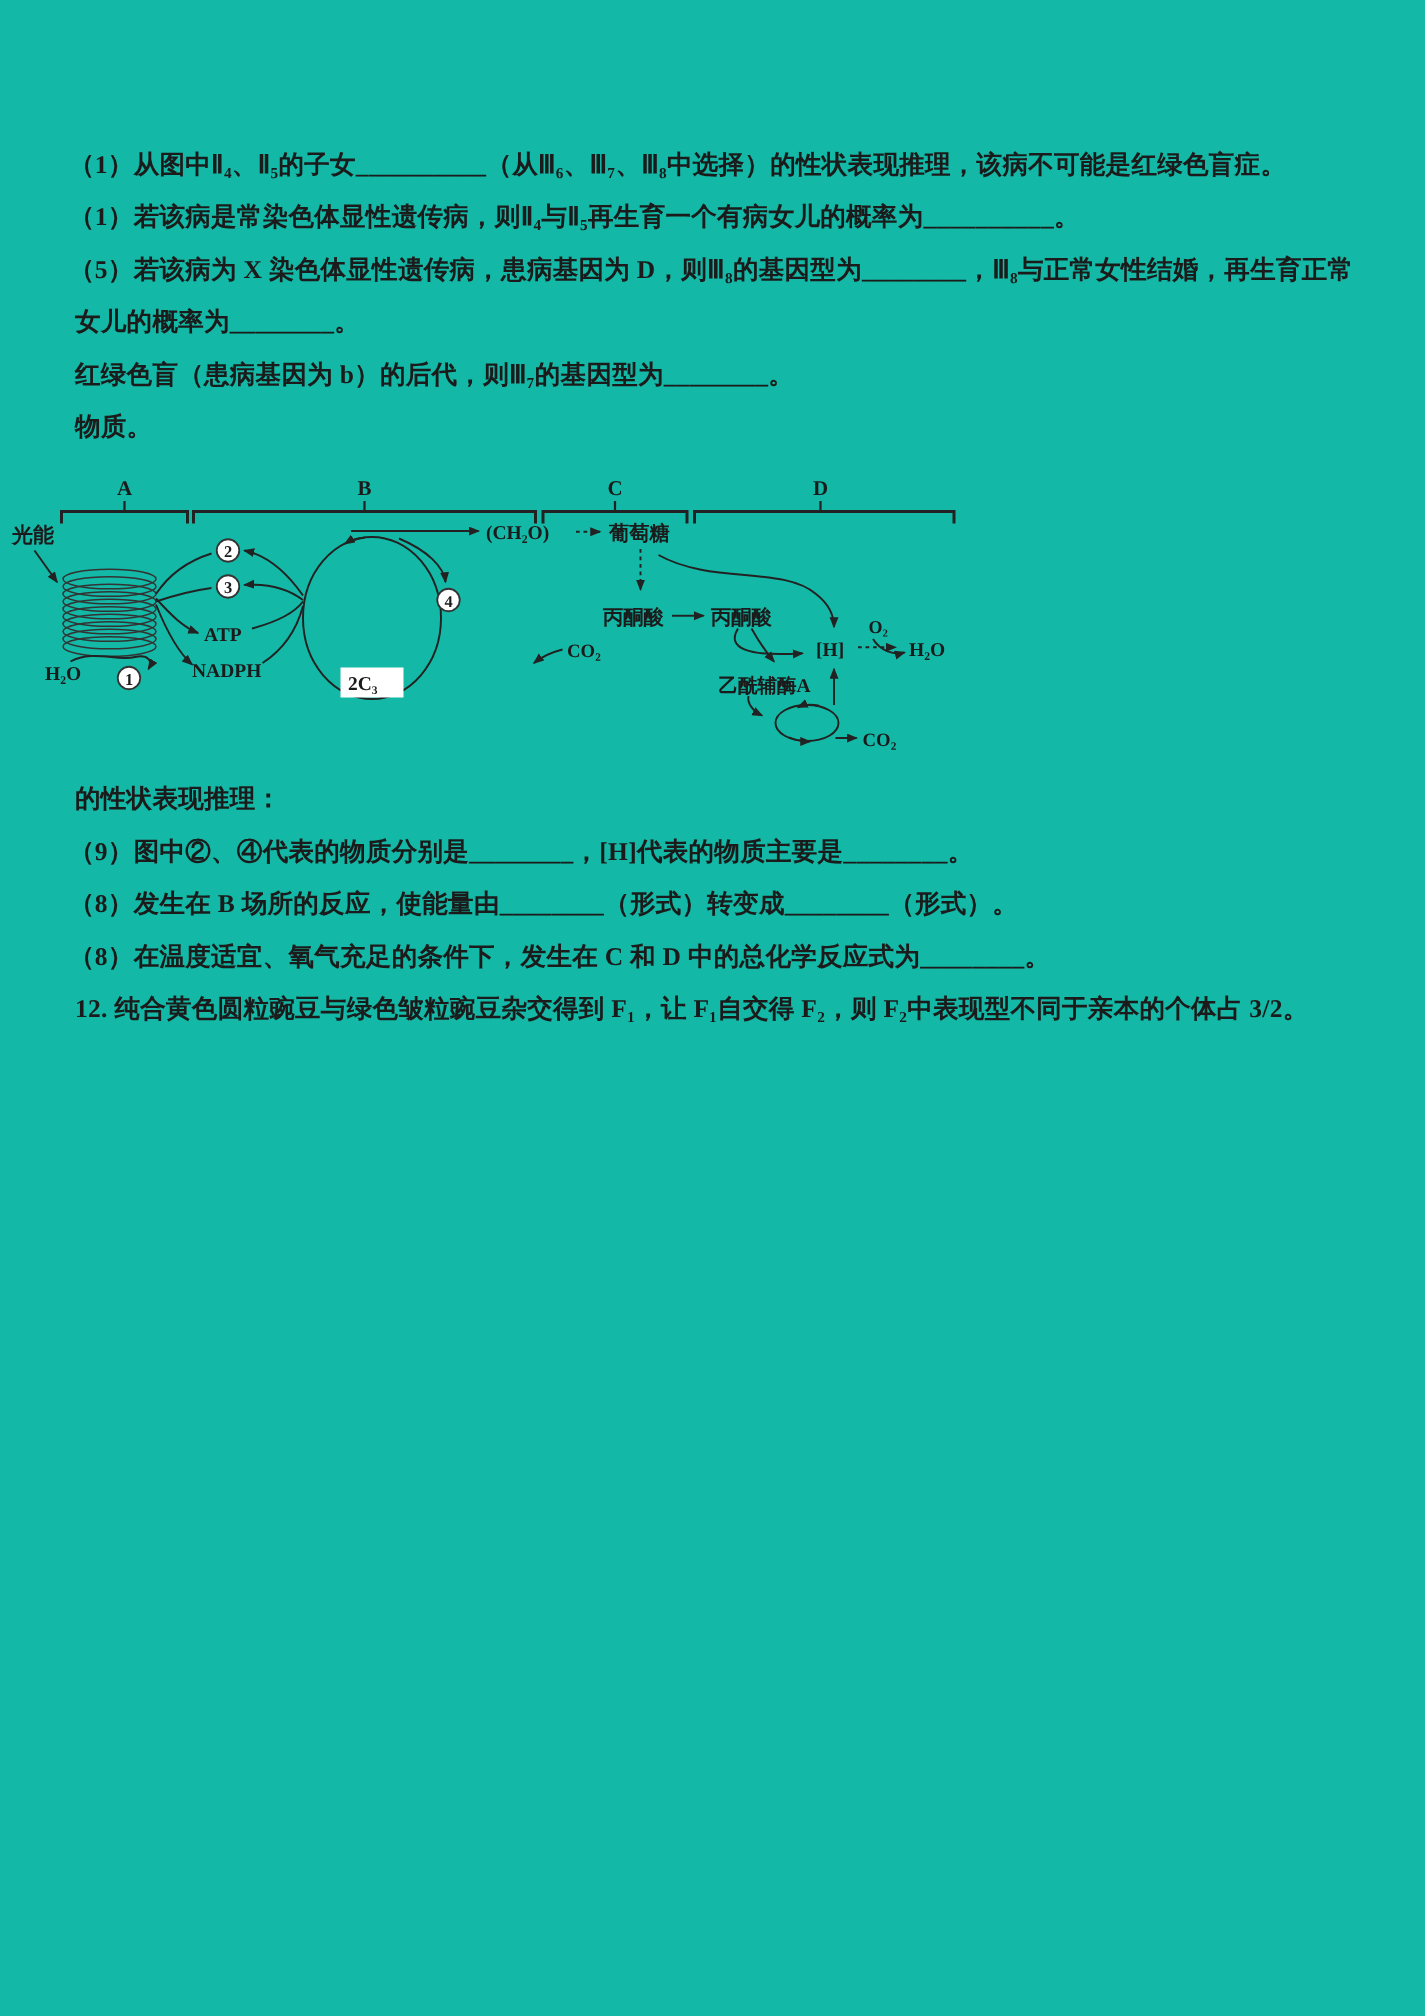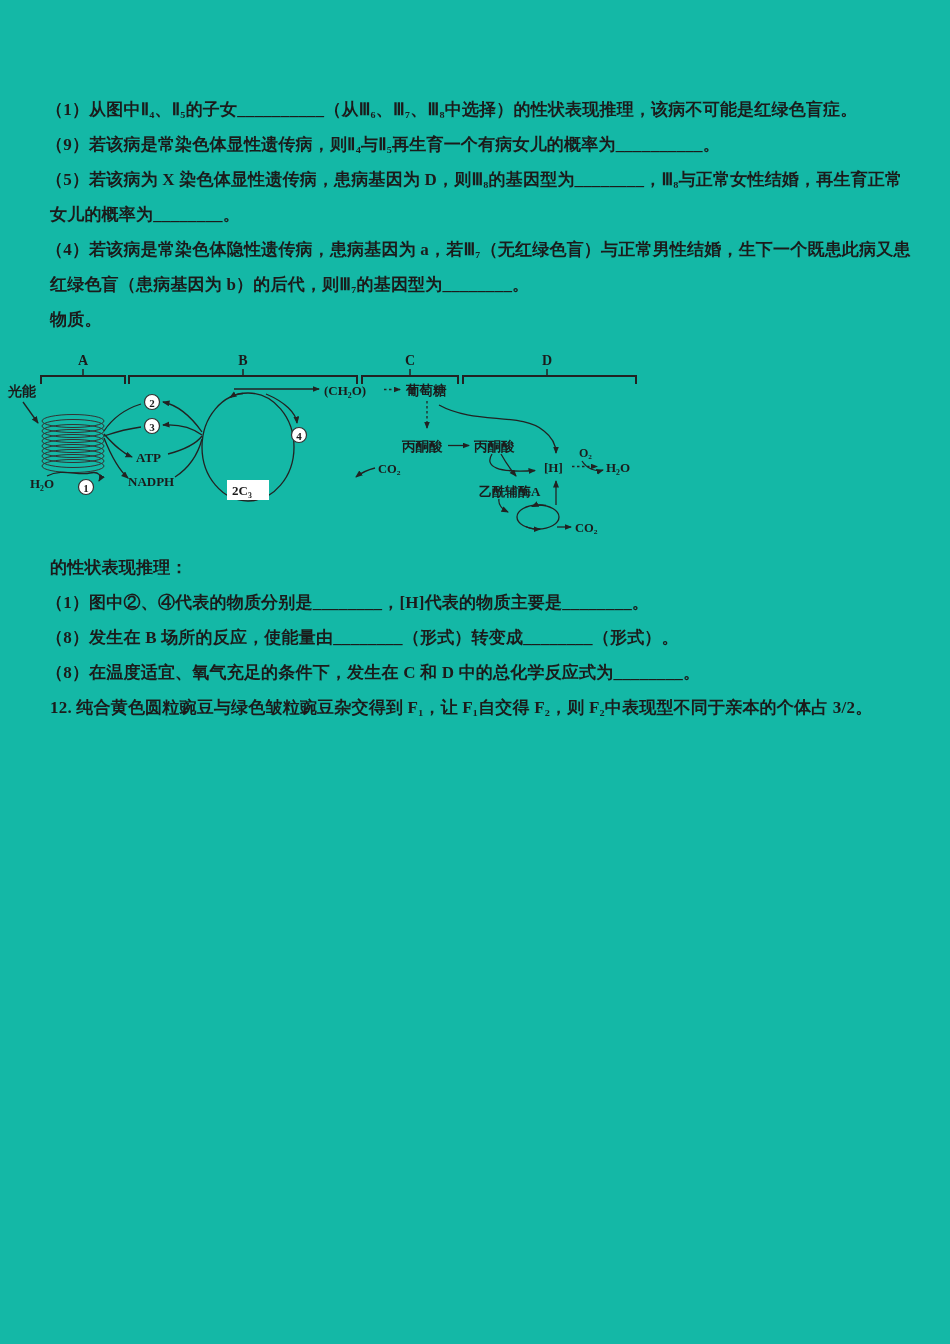--- a/index.html
+++ b/index.html
@@ -33,24 +33,23 @@
   svg .coil{stroke:#333;fill:none;stroke-width:1;}
   svg .cnum{stroke:#333;fill:#ffffff;stroke-width:1.2;}
 </style>
 </head>
 <body>
 
 <div class="page">
   <div class="content">
 
     <div class="tline ind-a">（1）从图中Ⅱ₄、Ⅱ₅的子女__________（从Ⅲ₆、Ⅲ₇、Ⅲ₈中选择）的性状表现推理，该病不可能是红绿色盲症。</div>
-    <div class="tline ind-a">（9）若该病是常染色体显性遗传病，则Ⅱ₄与Ⅱ₅再生育一个有病女儿的概率为__________。</div>
+    <div class="tline ind-a">（1）若该病是常染色体显性遗传病，则Ⅱ₄与Ⅱ₅再生育一个有病女儿的概率为__________。</div>
     <div class="tline ind-a">（5）若该病为 X 染色体显性遗传病，患病基因为 D，则Ⅲ₈的基因型为________，Ⅲ₈与正常女性结婚，再生育正常</div>
     <div class="tline ind-b">女儿的概率为________。</div>
-    <div class="tline ind-a">（4）若该病是常染色体隐性遗传病，患病基因为 a，若Ⅲ₇（无红绿色盲）与正常男性结婚，生下一个既患此病又患</div>
     <div class="tline ind-b">红绿色盲（患病基因为 b）的后代，则Ⅲ₇的基因型为________。</div>
     <div class="tline ind-b">物质。</div>
 
     <div class="diagram-wrap">
       <svg width="690" height="208" viewBox="50 377 690 208" xmlns="http://www.w3.org/2000/svg">
         <defs>
           <marker id="ah" refX="6.5" refY="3" markerWidth="9" markerHeight="9" orient="auto" markerUnits="userSpaceOnUse">
             <path d="M0,0 L7.5,3 L0,6 Z" fill="#222"></path>
           </marker>
         </defs>
@@ -147,19 +146,19 @@
           <path class="ln" d="M596,540.5 C591,539.5 586,539.8 582,541.5" marker-end="url(#ah)"></path>
           <path class="ln" d="M576,561.5 C580,563.5 585,564.3 590,564.3" marker-end="url(#ah)"></path>
           <path class="ln" d="M607,562 H621" marker-end="url(#ah)"></path>
           <path class="ln" d="M606,540 V516" marker-end="url(#ah)"></path>
         </g>
         <text x="625" y="567" font-size="12.5">CO₂</text>
       </svg>
     </div>
 
     <div class="tline ind-b">的性状表现推理：</div>
-    <div class="tline ind-a">（1）图中②、④代表的物质分别是________，[H]代表的物质主要是________。</div>
+    <div class="tline ind-a">（9）图中②、④代表的物质分别是________，[H]代表的物质主要是________。</div>
     <div class="tline ind-a">（8）发生在 B 场所的反应，使能量由________（形式）转变成________（形式）。</div>
     <div class="tline ind-a">（8）在温度适宜、氧气充足的条件下，发生在 C 和 D 中的总化学反应式为________。</div>
     <div class="tline ind-b">12. 纯合黄色圆粒豌豆与绿色皱粒豌豆杂交得到 F₁，让 F₁自交得 F₂，则 F₂中表现型不同于亲本的个体占 3/2。</div>
 
   </div>
 </div>
 
 </body></html>

